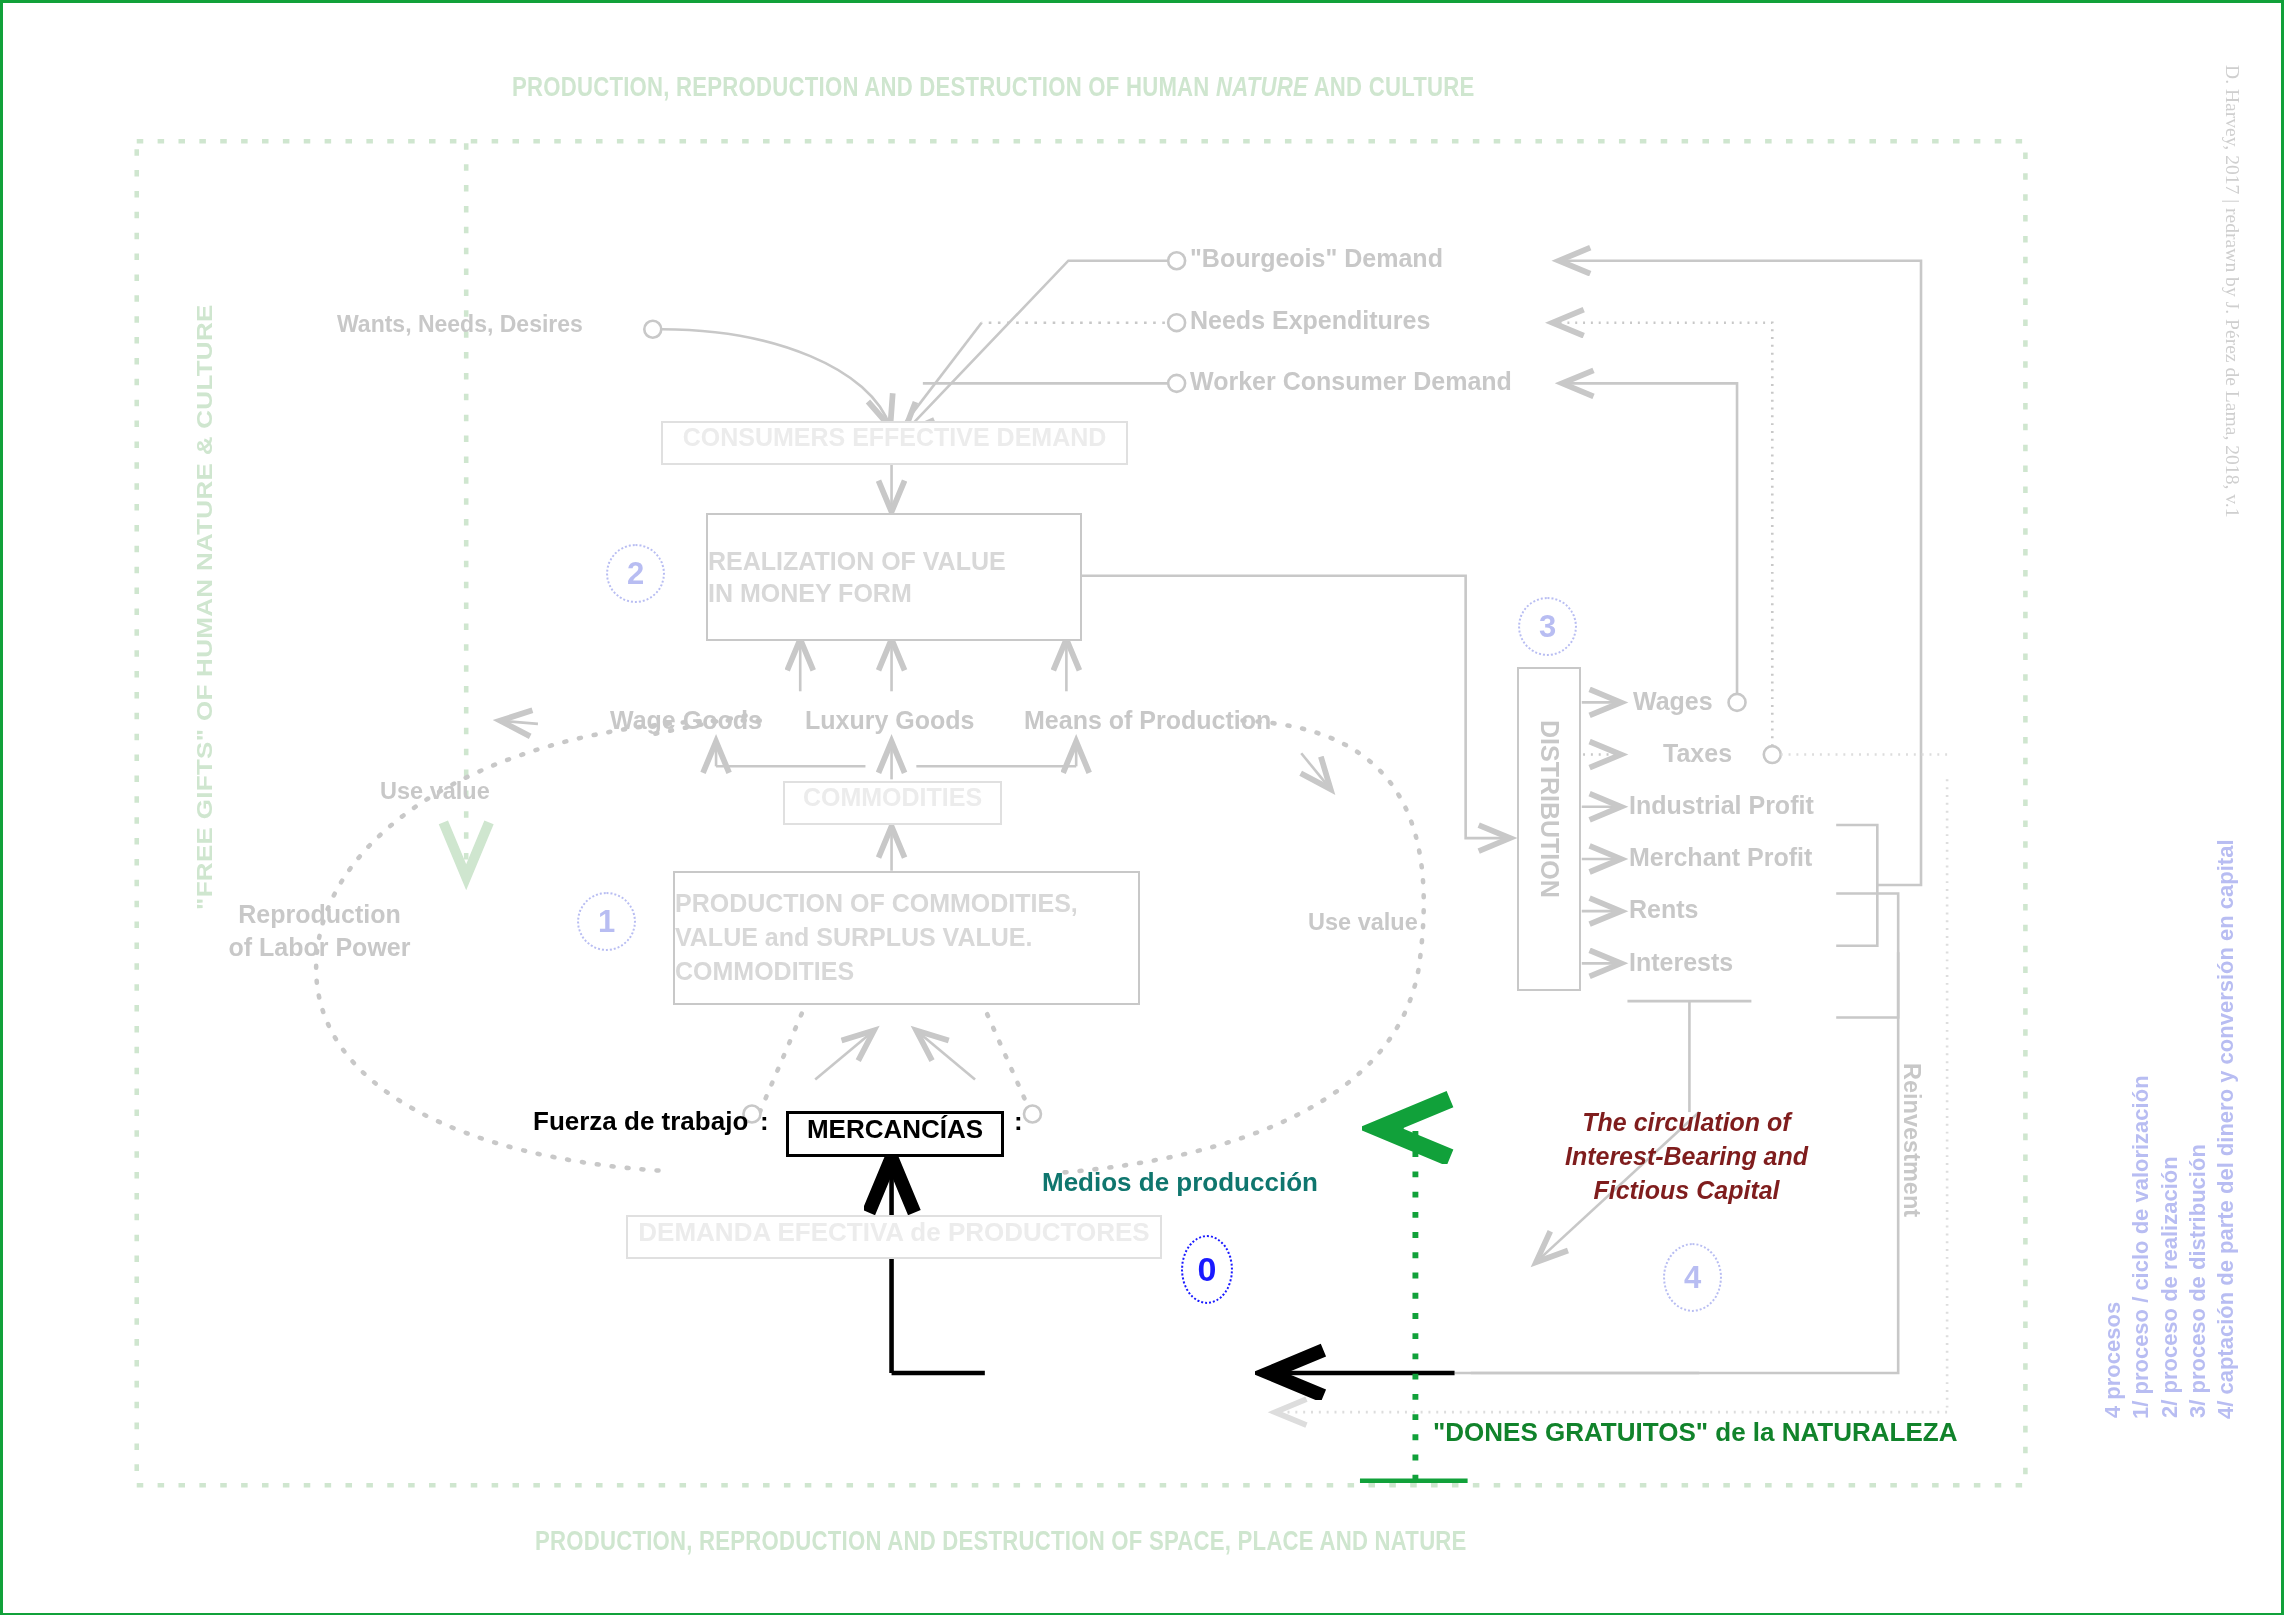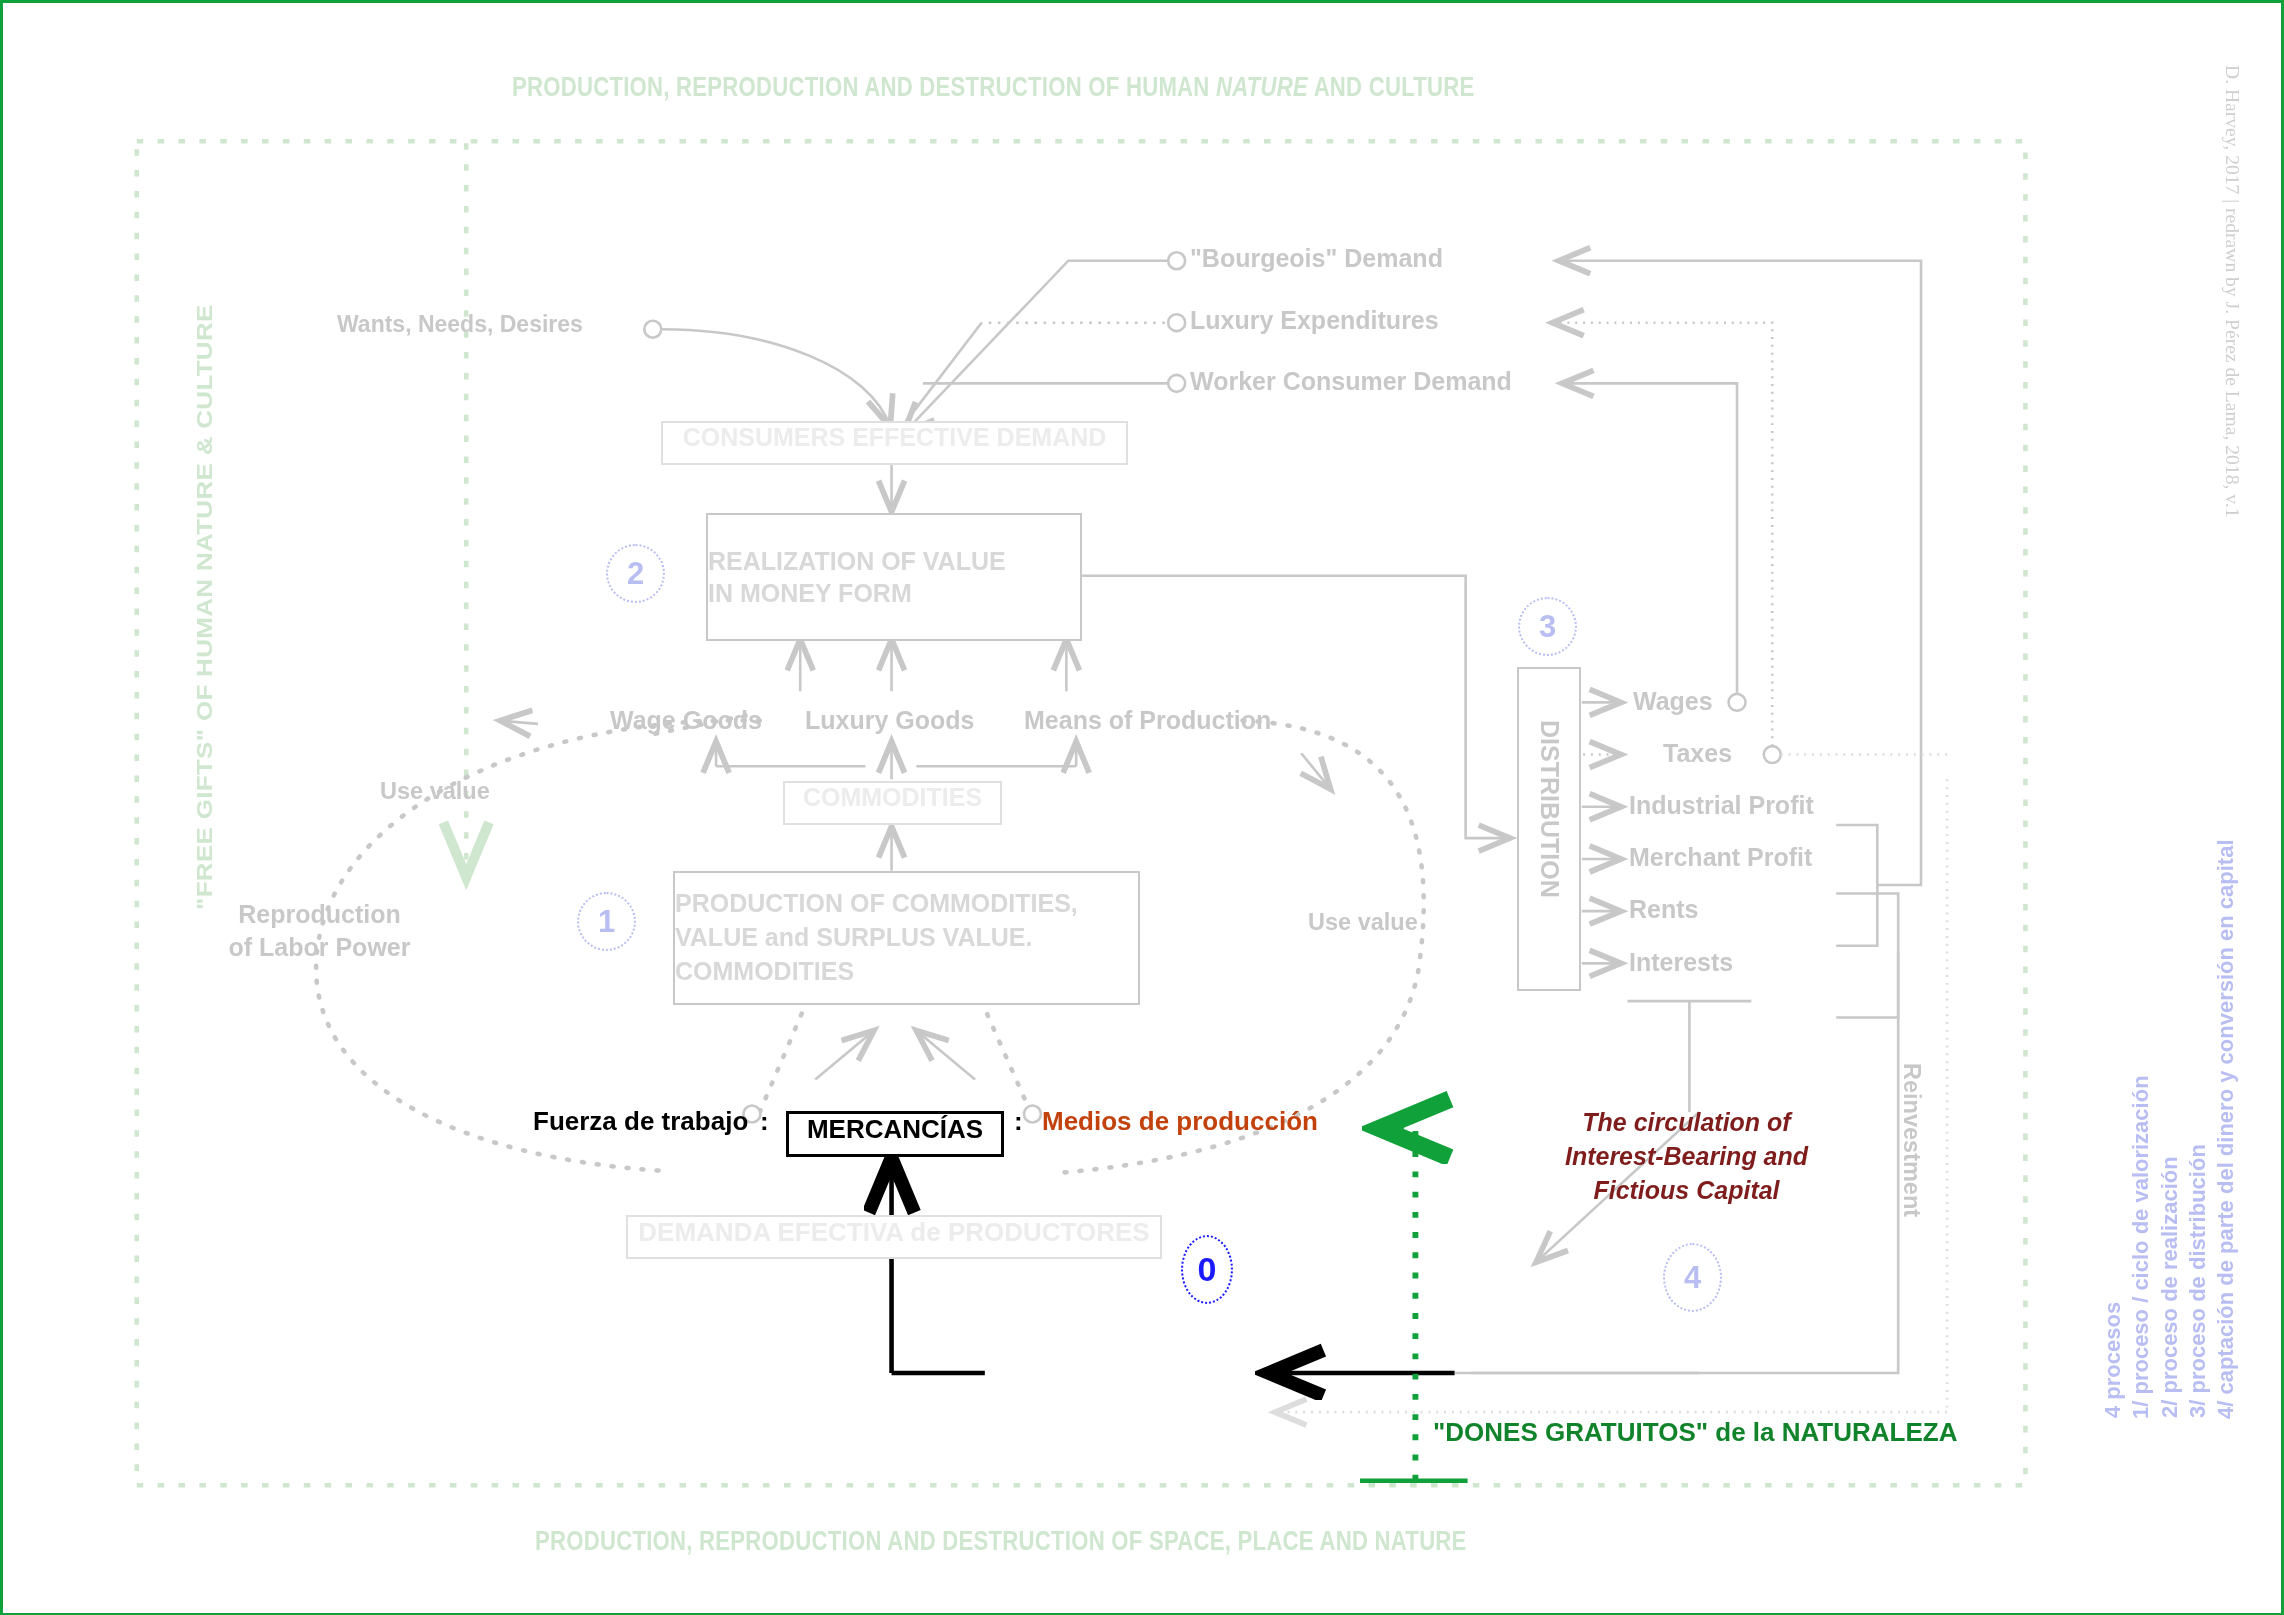--- a/index.html
+++ b/index.html
@@ -154,21 +154,21 @@
 
   <div class="abs gtitle" style="left:532px;top:1523px;font-size:27px;">PRODUCTION, REPRODUCTION AND DESTRUCTION OF SPACE, PLACE AND NATURE</div>
 
   <div class="abs gtitle vtext flip" style="left:215px;top:189px;height:718px;font-size:26px;transform:rotate(180deg) scaleX(.82);">"FREE GIFTS" OF HUMAN NATURE &amp; CULTURE</div>
 
   <div class="abs credit vtext" style="left:2218px;top:62px;height:522px;">D. Harvey, 2017 | redrawn by J. Pérez de Lama, 2018, v.1</div>
 
   <div class="abs ghost nowrap" style="left:334px;top:308px;font-size:23px;">Wants, Needs, Desires</div>
 
   <div class="abs ghost nowrap" style="left:1187px;top:241px;font-size:25px;">"Bourgeois" Demand</div>
-  <div class="abs ghost nowrap" style="left:1187px;top:303px;font-size:25px;">Luxury Expenditures</div>
+  <div class="abs ghost nowrap" style="left:1187px;top:303px;font-size:25px;">Needs Expenditures</div>
   <div class="abs ghost nowrap" style="left:1187px;top:364px;font-size:25px;">Worker Consumer Demand</div>
 
   <div class="abs faintbox ctr" style="left:658px;top:418px;width:463px;height:40px;font-size:25px;">CONSUMERS EFFECTIVE DEMAND</div>
 
   <div class="abs ghostbox ctr" style="left:703px;top:510px;width:372px;height:124px;font-size:25px;line-height:1.3;flex-direction:column;">
     <span>REALIZATION OF VALUE</span>
     <span>IN MONEY FORM</span>
   </div>
 
   <div class="abs numcircle" style="left:603px;top:541px;width:55px;height:55px;font-size:31px;">2</div>
@@ -192,21 +192,21 @@
 
   <div class="abs ghost" style="left:212px;top:895px;font-size:25px;line-height:1.3;text-align:center;width:209px;">
     <div>Reproduction</div>
     <div>of Labor Power</div>
   </div>
 
   <div class="abs nowrap" style="left:530px;top:1103px;font-size:26px;font-weight:bold;color:#000;">Fuerza de trabajo</div>
   <div class="abs nowrap" style="left:757px;top:1103px;font-size:26px;font-weight:bold;color:#000;">:</div>
   <div class="abs blackbox ctr" style="left:783px;top:1108px;width:212px;height:40px;font-size:26px;">MERCANCÍAS</div>
   <div class="abs nowrap" style="left:1011px;top:1103px;font-size:26px;font-weight:bold;color:#000;">:</div>
-  <div class="abs nowrap" style="left:1039px;top:1103px;font-size:26px;font-weight:bold;color:#c2410c;">Medios de producción</div>
+  <div class="abs nowrap" style="left:1039px;top:1164px;font-size:26px;font-weight:bold;color:#0f766e;">Medios de producción</div>
 
   <div class="abs faintbox ctr" style="left:623px;top:1212px;width:532px;height:40px;font-size:26px;">DEMANDA EFECTIVA de PRODUCTORES</div>
 
   <div class="abs numcircle zero" style="left:1178px;top:1232px;width:48px;height:65px;font-size:34px;border-radius:50%;">0</div>
 
 
   <div class="abs ghostbox" style="left:1514px;top:664px;width:60px;height:320px;">
     <div class="vtext" style="position:absolute;left:15.7px;top:51px;height:235px;font-size:25px;color:#c8c8c8;">DISTRIBUTION</div>
   </div>
 

